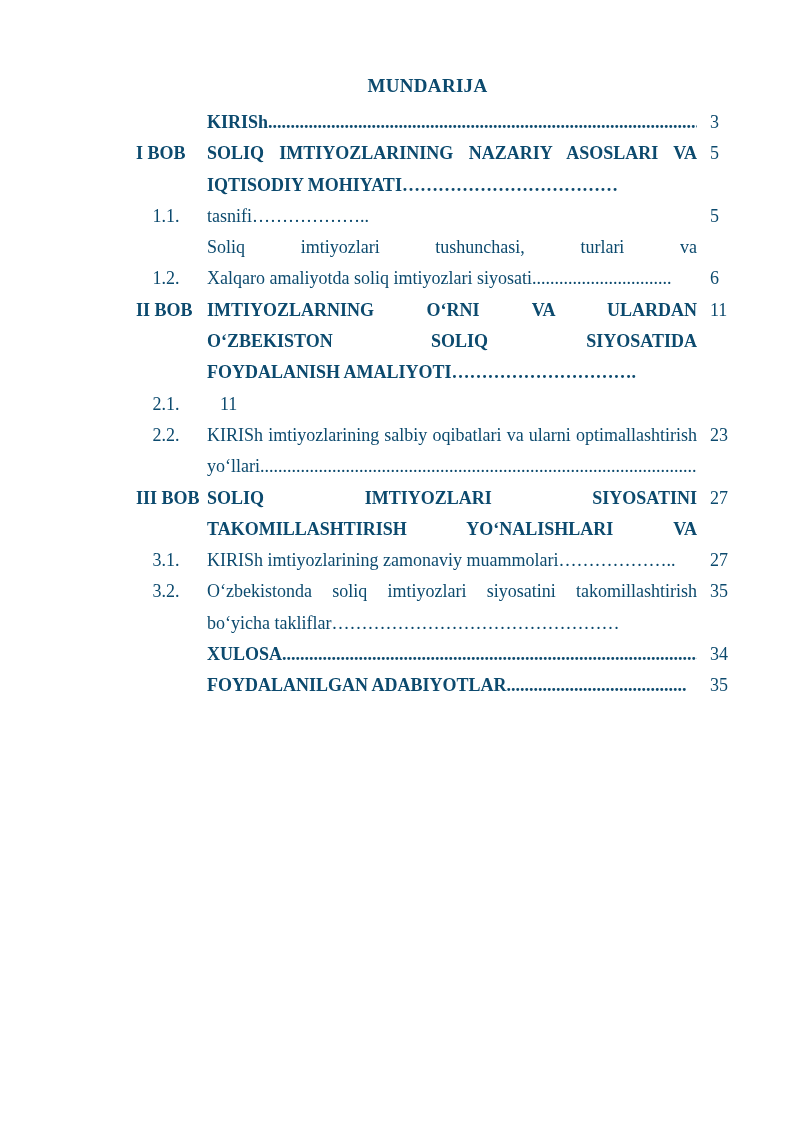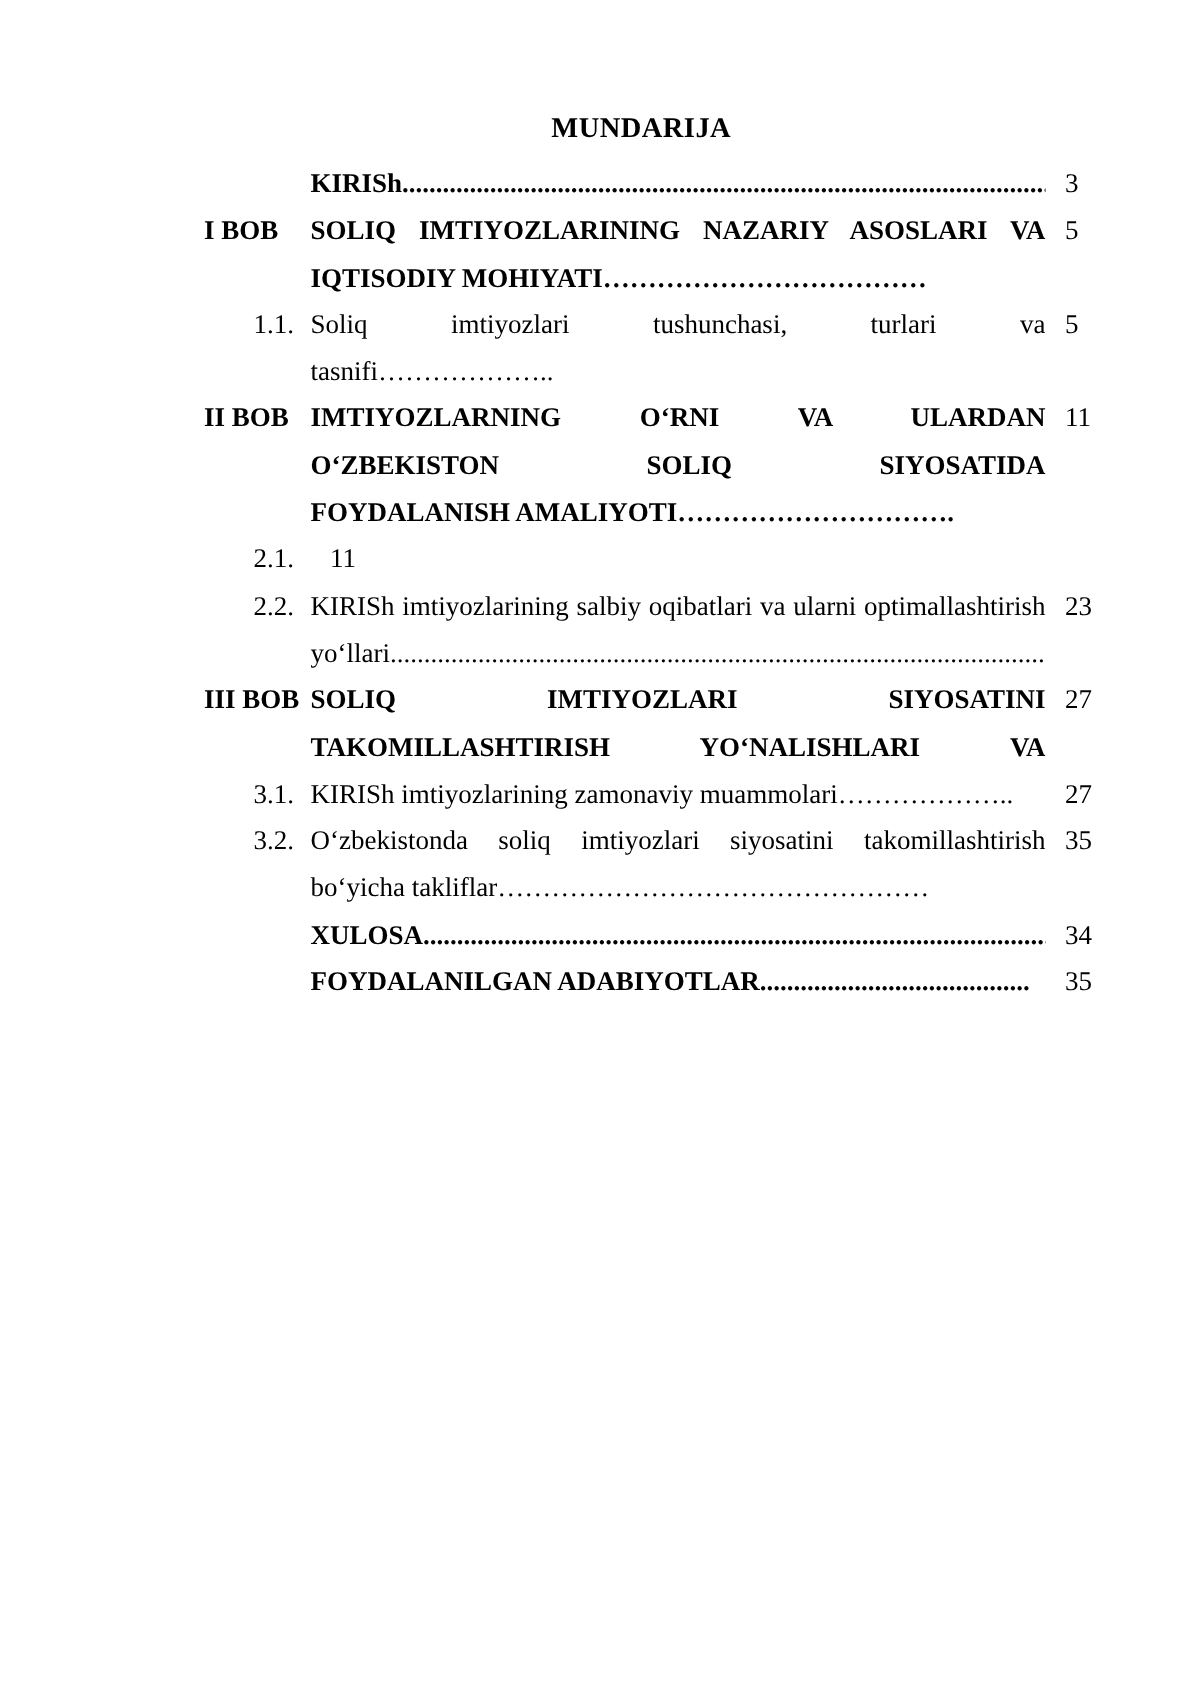--- a/index.html
+++ b/index.html
@@ -1,21 +1,21 @@
 <!DOCTYPE html>
 <html><head>
 <meta charset="utf-8">
 <style>
   html, body { margin: 0; padding: 0; background: #ffffff; }
   .page {
     position: relative;
     width: 800px;
     height: 829px;
     background: #ffffff;
-    color: #000000;
+    color: #0c4a6e;
     font-family: "Liberation Serif", "DejaVu Serif", serif;
     overflow: hidden;
   }
   .doc-title {
     position: absolute;
     top: 75px;
     left: 124px;
     width: 607px;
     text-align: center;
     font-size: 19px;
@@ -40,21 +40,21 @@
     height: 31.3px;
   }
   .entry .label { align-self: start; margin-left: 12px; }
   .entry .pagenum {
     align-self: start;
     padding-left: 13px;
     font-weight: normal;
     box-sizing: border-box;
   }
   .entry.sub .label {
-    text-align: right;
+    text-align: center;
     padding-right: 11px;
     box-sizing: border-box;
   }
   .entry.chapter .label,
   .entry.chapter .line { font-weight: bold; }
   .line { overflow: hidden; }
   .line.justify { text-align: justify; text-align-last: justify; }
   .line.dots { white-space: nowrap; }
   .footer-num {
     position: absolute;
@@ -90,26 +90,33 @@
       <div class="body">
         <div class="line justify">SOLIQ IMTIYOZLARINING NAZARIY ASOSLARI VA</div>
         <div class="line">IQTISODIY MOHIYATI………………………………</div>
       </div>
       <div class="pagenum">5</div>
     </div>
 
     <div class="entry sub">
       <div class="label">1.1.</div>
       <div class="body">
+        <div class="line">tasnifi………………..</div>
         <div class="line justify">Soliq imtiyozlari tushunchasi, turlari va</div>
-        <div class="line">tasnifi………………..</div>
       </div>
       <div class="pagenum">5</div>
     </div>
 
+    <div class="entry sub">
+      <div class="label">1.2.</div>
+      <div class="body">
+        <div class="line dots">Xalqaro amaliyotda soliq imtiyozlari siyosati...............................</div>
+      </div>
+      <div class="pagenum">6</div>
+    </div>
 
     <div class="entry chapter">
       <div class="label">II BOB</div>
       <div class="body">
         <div class="line justify">IMTIYOZLARNING O‘RNI VA ULARDAN</div>
         <div class="line justify">O‘ZBEKISTON SOLIQ SIYOSATIDA</div>
         <div class="line">FOYDALANISH AMALIYOTI………………………….</div>
       </div>
       <div class="pagenum">11</div>
     </div>

